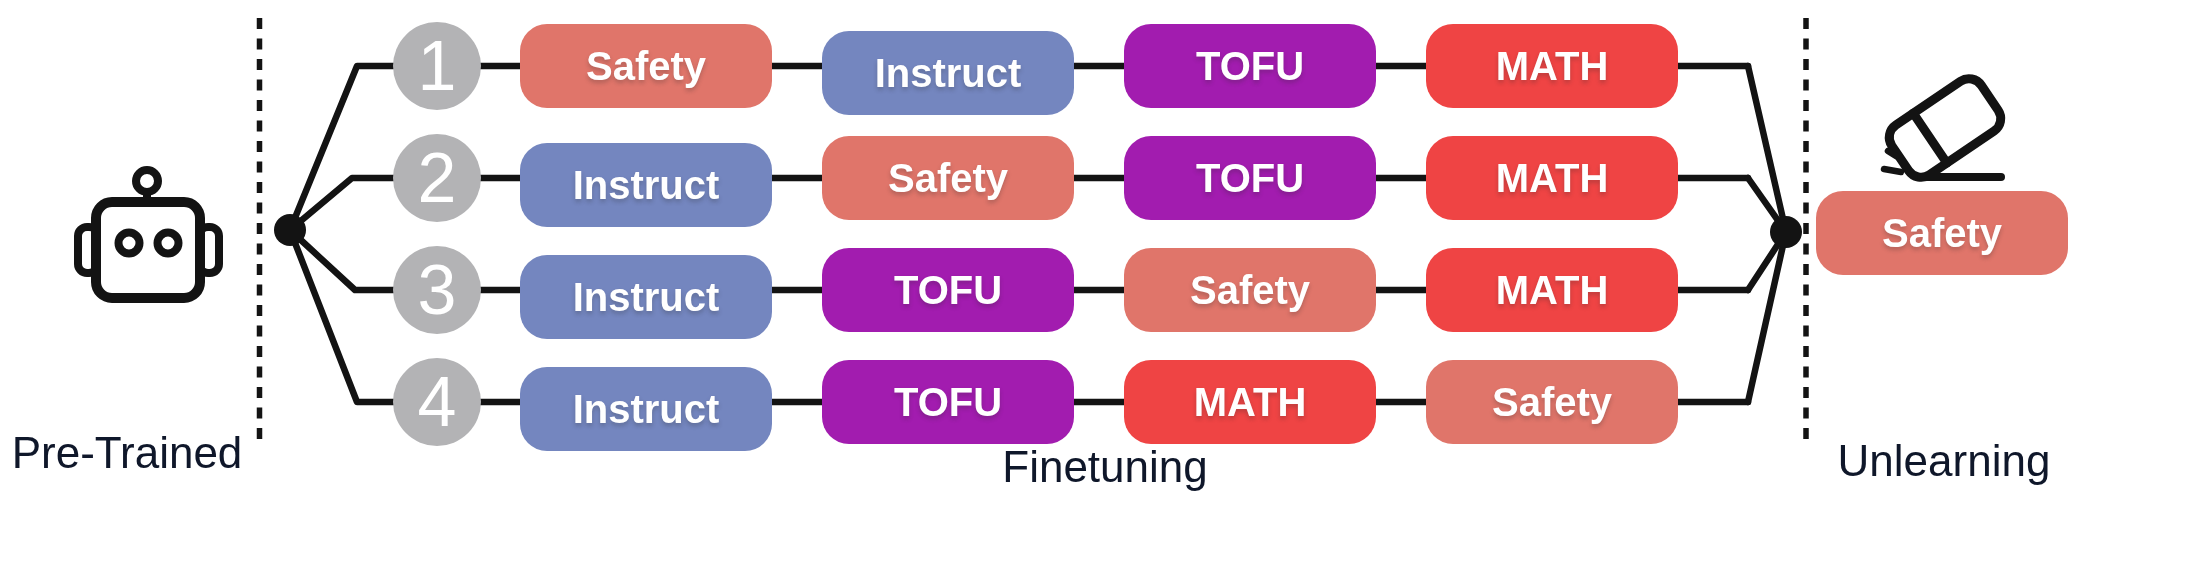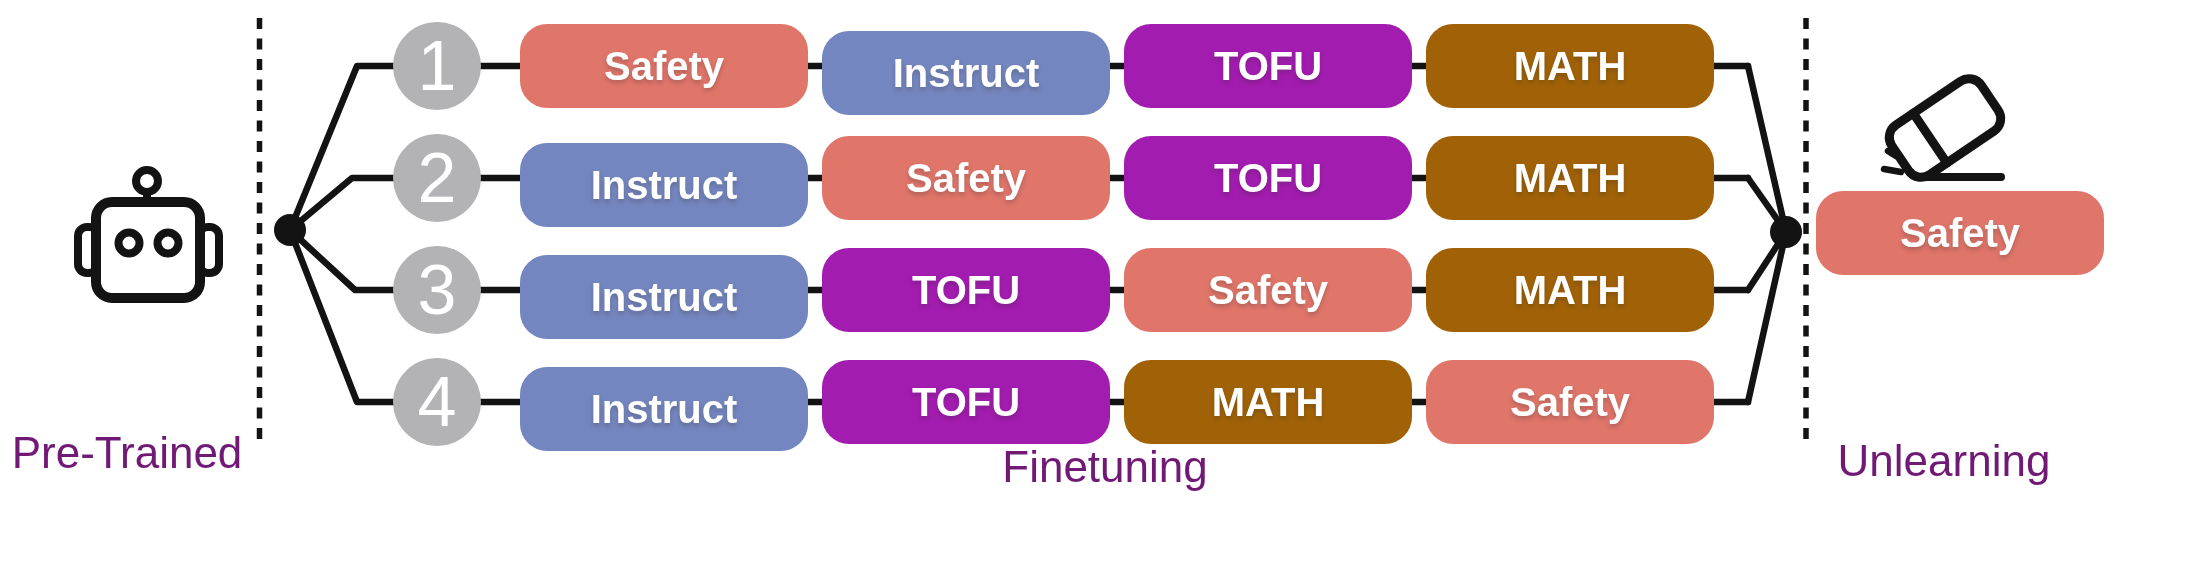--- a/index.html
+++ b/index.html
@@ -6,47 +6,47 @@
   .canvas{
     position:relative;
     width:2192px;height:574px;
     background:#ffffff;
     font-family:"Liberation Sans", sans-serif;
     overflow:hidden;
   }
   .lines-layer{position:absolute;left:0;top:0;width:2192px;height:574px;z-index:0;}
   .pill{
     position:absolute;
-    width:288px;height:84px;
+    width:252px;height:84px;
     border-radius:27px;
     display:flex;align-items:center;justify-content:center;
     color:#ffffff;font-weight:bold;font-size:40px;
     text-shadow:0 3px 4px rgba(40,40,40,0.25);
     z-index:2;
   }
   .t-safety{background:#E0756A;}
   .t-instruct{background:#7486BF;margin-top:7px;}
   .t-tofu{background:#a21caf;}
-  .t-math{background:#a16207;}
+  .t-math{background:#ef4444;}
   .c1{left:520px;} .c2{left:822px;} .c3{left:1124px;} .c4{left:1426px;}
   .r1{top:24px;} .r2{top:136px;} .r3{top:248px;} .r4{top:360px;}
   .step-circle{
     position:absolute;left:393px;
     width:88px;height:88px;border-radius:50%;
     background:#B3B3B5;color:#ffffff;
     display:flex;align-items:center;justify-content:center;
     font-size:70px;line-height:1;
     z-index:2;
   }
   .s1{top:22px;} .s2{top:134px;} .s3{top:246px;} .s4{top:358px;}
   .unlearn-pill{left:1816px;top:191px;}
   .stage-label{
     position:absolute;
     transform:translate(-50%,-50%);
-    color:#701a75;font-size:44px;white-space:nowrap;
+    color:#0f172a;font-size:44px;white-space:nowrap;
     z-index:2;
   }
   .lbl-pretrained{left:127px;top:453px;}
   .lbl-finetuning{left:1105px;top:467px;}
   .lbl-unlearning{left:1944px;top:461px;}
 </style>
 </head>
 <body>
 
 <div class="canvas">

